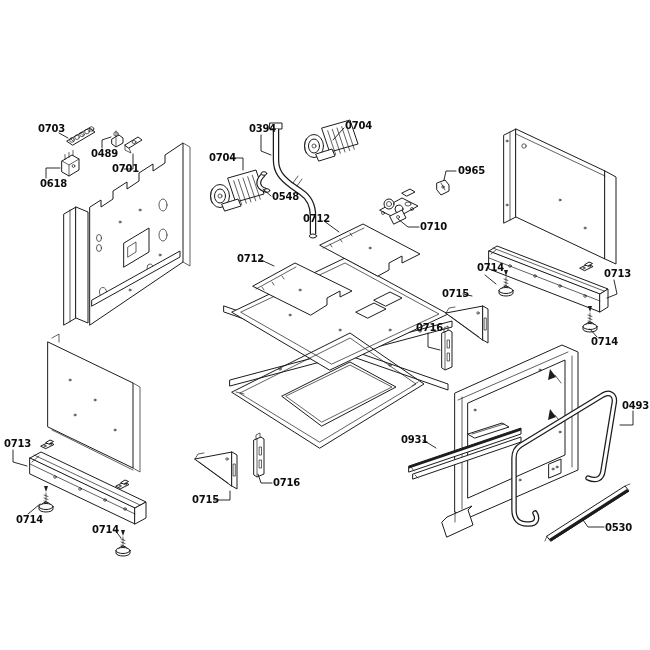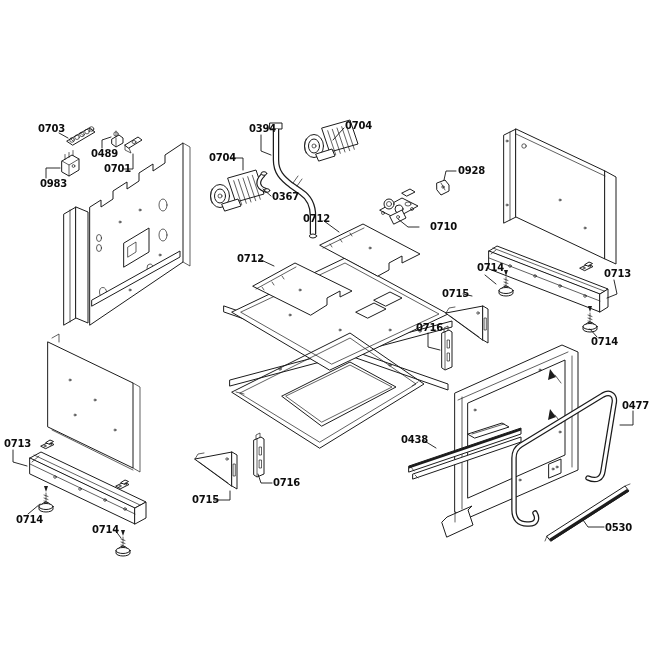--- a/index.html
+++ b/index.html
@@ -371,38 +371,38 @@
     <polyline class="leader" points="272,483 261,483 258,474"></polyline>
     <polyline class="leader" points="423,440 436,448"></polyline>
     <polyline class="leader" points="633,411 633,425 620,425"></polyline>
     <polyline class="leader" points="604,527 588,527 583,520"></polyline>
   </g>
 </svg>
 
 <div>
   <div class="plabel" style="left:38px;top:124px">0703</div>
   <div class="plabel" style="left:91px;top:149px">0489</div>
-  <div class="plabel" style="left:104px;top:164px">0701</div>
-  <div class="plabel" style="left:40px;top:179px">0983</div>
+  <div class="plabel" style="left:112px;top:164px">0701</div>
+  <div class="plabel" style="left:40px;top:179px">0618</div>
   <div class="plabel" style="left:209px;top:153px">0704</div>
   <div class="plabel" style="left:249px;top:124px">0394</div>
   <div class="plabel" style="left:345px;top:121px">0704</div>
-  <div class="plabel" style="left:272px;top:192px">0367</div>
+  <div class="plabel" style="left:272px;top:192px">0548</div>
   <div class="plabel" style="left:303px;top:214px">0712</div>
-  <div class="plabel" style="left:458px;top:166px">0928</div>
-  <div class="plabel" style="left:430px;top:222px">0710</div>
+  <div class="plabel" style="left:458px;top:166px">0965</div>
+  <div class="plabel" style="left:420px;top:222px">0710</div>
   <div class="plabel" style="left:237px;top:254px">0712</div>
   <div class="plabel" style="left:477px;top:263px">0714</div>
   <div class="plabel" style="left:604px;top:269px">0713</div>
   <div class="plabel" style="left:442px;top:289px">0715</div>
   <div class="plabel" style="left:416px;top:323px">0716</div>
   <div class="plabel" style="left:591px;top:337px">0714</div>
   <div class="plabel" style="left:4px;top:439px">0713</div>
   <div class="plabel" style="left:16px;top:515px">0714</div>
   <div class="plabel" style="left:92px;top:525px">0714</div>
   <div class="plabel" style="left:192px;top:495px">0715</div>
   <div class="plabel" style="left:273px;top:478px">0716</div>
-  <div class="plabel" style="left:401px;top:435px">0438</div>
-  <div class="plabel" style="left:622px;top:401px">0477</div>
+  <div class="plabel" style="left:401px;top:435px">0931</div>
+  <div class="plabel" style="left:622px;top:401px">0493</div>
   <div class="plabel" style="left:605px;top:523px">0530</div>
 </div>
 
 </div>
 
 </body></html>

